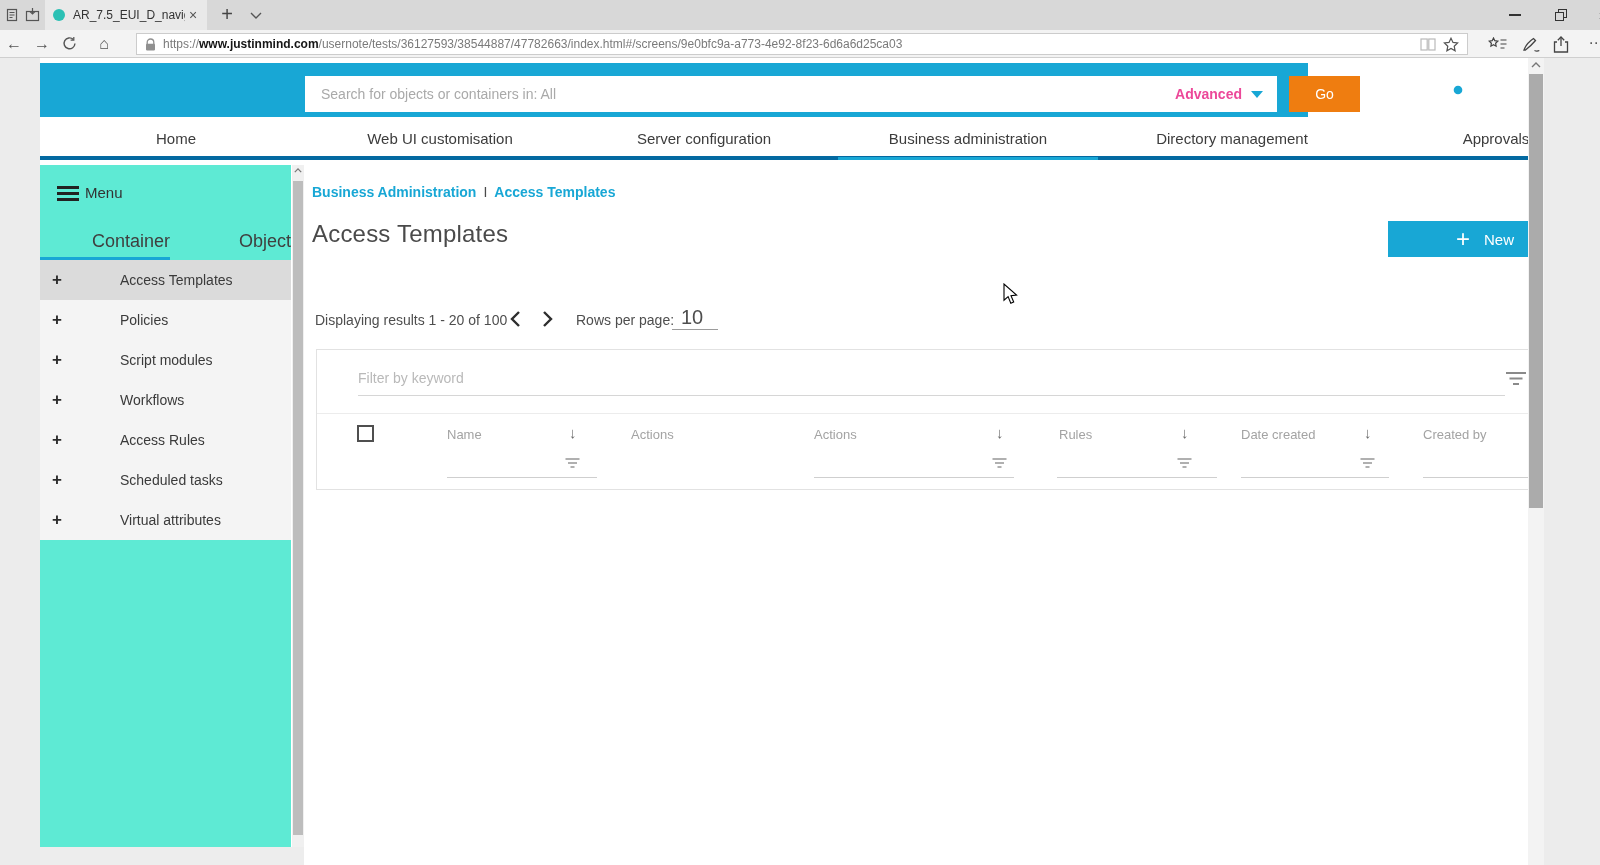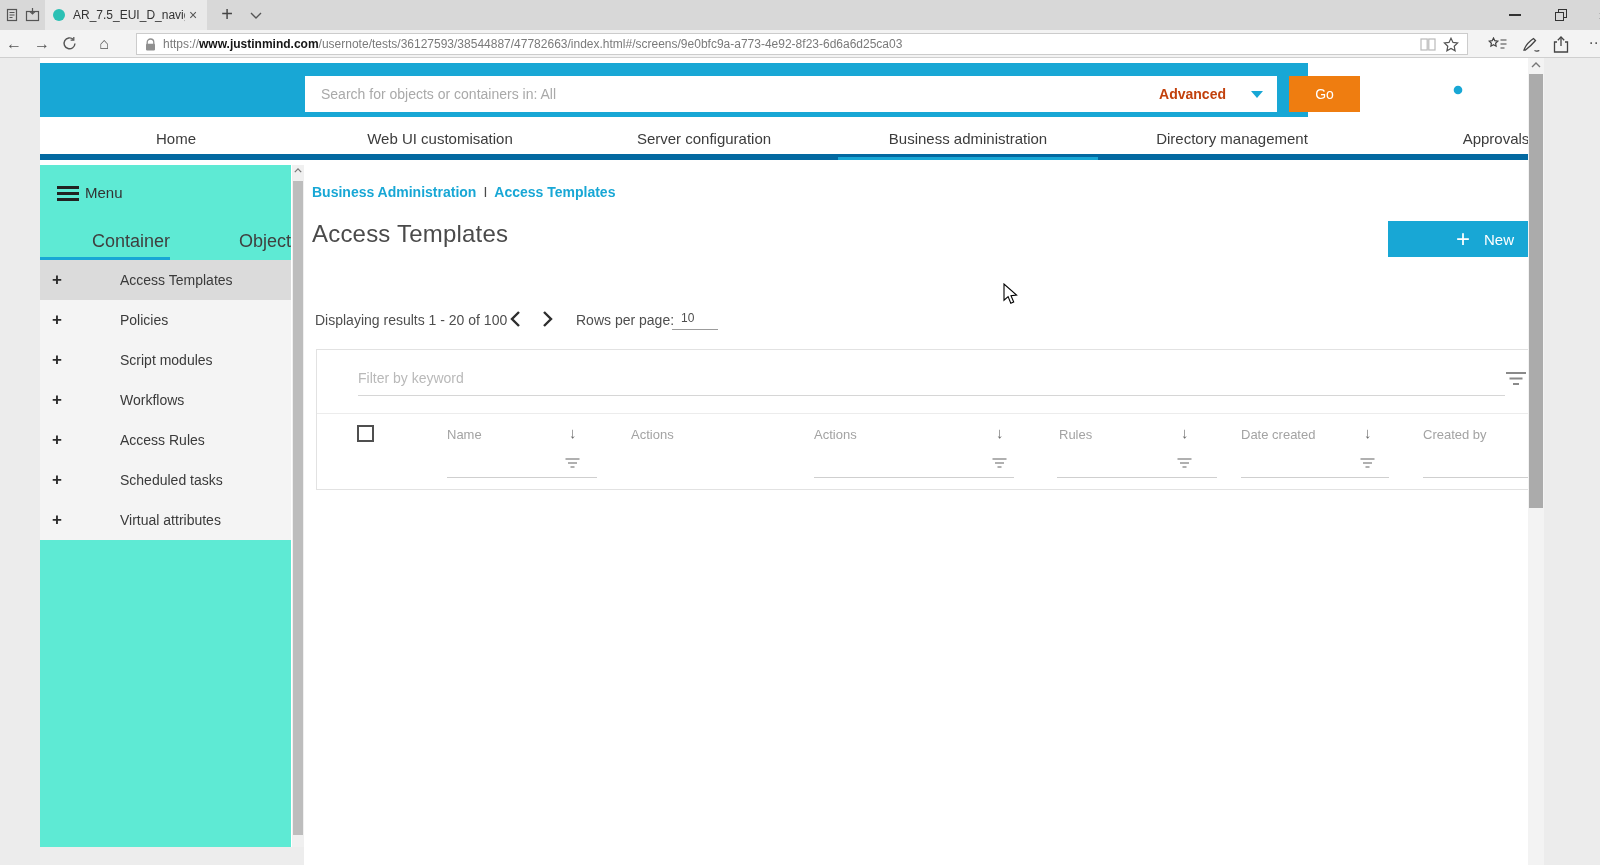--- a/index.html
+++ b/index.html
@@ -25,25 +25,25 @@
 #right-strip{position:absolute;left:1544px;top:58px;width:56px;height:807px;background:#ececec}
 #vscroll{position:absolute;left:1528px;top:58px;width:16px;height:807px;background:#f3f3f3}
 .vthumb{position:absolute;left:1px;top:16px;width:14px;height:434px;background:#ababab}
 .scroll-arrow{position:absolute;left:3px;top:4px}
 #app{position:absolute;left:40px;top:58px;width:1488px;height:807px;background:#fff;overflow:hidden}
 
 .topbar{position:absolute;left:0;top:5px;width:1268px;height:54px;background:#18a7d5}
 .search{position:absolute;left:265px;top:13px;width:972px;height:36px;background:#fff;display:flex;align-items:center}
 .search input{flex:1;border:0;outline:0;padding-left:16px;font-size:14px;color:#444;font-family:inherit;background:transparent}
 .search input::placeholder{color:#a9a9a9}
-.advanced{display:flex;align-items:center;gap:25px;padding-right:14px;color:#c2410c;font-size:14px;font-weight:700;cursor:pointer}
+.advanced{display:flex;align-items:center;gap:9px;padding-right:14px;color:#ec4899;font-size:14px;font-weight:700;cursor:pointer}
 .adv-tri{width:0;height:0;border-left:6px solid transparent;border-right:6px solid transparent;border-top:7px solid #18a7d5}
 .go-btn{position:absolute;left:1249px;top:13px;width:71px;height:36px;background:#ef7d10;color:#fff;font-size:14px;text-align:center;line-height:36px}
 
-.navrow{position:absolute;left:0;top:59px;width:1488px;height:43px;background:#fff;border-bottom:6px solid #0369a1}
+.navrow{position:absolute;left:0;top:59px;width:1488px;height:43px;background:#fff;border-bottom:4px solid #0369a1}
 .nav-tabs{position:absolute;left:4px;top:0;display:flex;height:43px}
 .ntab{width:264px;height:43px;line-height:43px;text-align:center;font-size:15px;color:#3c3c3c;position:relative;cursor:pointer}
 .ntab.active:after{content:"";position:absolute;left:2px;right:2px;bottom:0;height:3px;background:#18a7d5}
 
 .sidebar{position:absolute;left:0;top:107px;width:251px;height:682px;background:#5eead4}
 .hamburger{position:absolute;left:17px;top:21px;width:22px;cursor:pointer}
 .hamburger div{height:3px;background:#222;margin-bottom:3px}
 .menu-label{position:absolute;left:45px;top:19px;font-size:15px;color:#333}
 .side-tabs{position:absolute;left:0;top:60px;width:251px;height:35px;display:flex}
 .stab{height:35px;line-height:33px;text-align:right;font-size:18px;color:#3f3f3f;cursor:pointer}
@@ -59,21 +59,21 @@
 
 .breadcrumb{position:absolute;left:272px;top:126px;font-size:14px;font-weight:700}
 .breadcrumb .crumb{color:#18a7d5;cursor:pointer}
 .breadcrumb .sep{color:#4a4a4a;margin:0 7px;font-weight:400}
 .page-title{position:absolute;left:272px;top:162px;font-size:24px;color:#4a4a4a;letter-spacing:.2px}
 .new-btn{position:absolute;left:1348px;top:163px;width:140px;height:36px;background:#18a7d5;color:#fff;display:flex;align-items:center;justify-content:flex-end;gap:14px;padding-right:14px;font-size:15px;cursor:pointer}
 .newplus{font-size:24px;font-weight:300;line-height:34px}
 .results-text{position:absolute;left:275px;top:254px;font-size:14px;color:#4e4e4e}
 .pg{position:absolute;top:253px;cursor:pointer}
 .rpp-label{position:absolute;left:536px;top:254px;font-size:14px;color:#4e4e4e}
-.rpp-input{position:absolute;left:632px;top:248px;width:46px;height:24px;border:none;border-bottom:1px solid #9c9c9c;font-size:12px;color:#4e4e4e;padding-left:9px;background:transparent;outline:none;font-family:inherit}
+.rpp-input{position:absolute;left:632px;top:248px;width:46px;height:24px;border:none;border-bottom:1px solid #9c9c9c;font-size:20px;color:#4e4e4e;padding-left:9px;background:transparent;outline:none;font-family:inherit}
 .box{position:absolute;left:276px;top:291px;width:1212px;height:141px;border:1px solid #e2e2e2;border-right:none;background:#fff}
 .kw-input{position:absolute;left:41px;top:11px;width:1147px;height:35px;border:none;border-bottom:1px solid #d6d6d6;font-size:14px;color:#555;outline:none;background:transparent;font-family:inherit}
 .kw-input::placeholder{color:#b9b9b9}
 .kw-funnel{position:absolute;left:1189px;top:21px;cursor:pointer}
 .box-divider{position:absolute;left:0;top:63px;width:100%;border-top:1px solid #ececec}
 .chk{position:absolute;left:40px;top:75px;width:17px;height:17px;border:2px solid #4f4f4f;background:#fff;cursor:pointer}
 .col-label{position:absolute;top:77px;font-size:13px;color:#a3a3a3;white-space:nowrap}
 .sort-ico{position:absolute;top:74px;font-size:15px;color:#6f6f6f;cursor:pointer}
 .col-funnel{position:absolute;top:108px;cursor:pointer}
 .col-input{position:absolute;top:112px;height:16px;border:none;border-bottom:1px solid #cfcfcf;background:transparent;outline:none}

